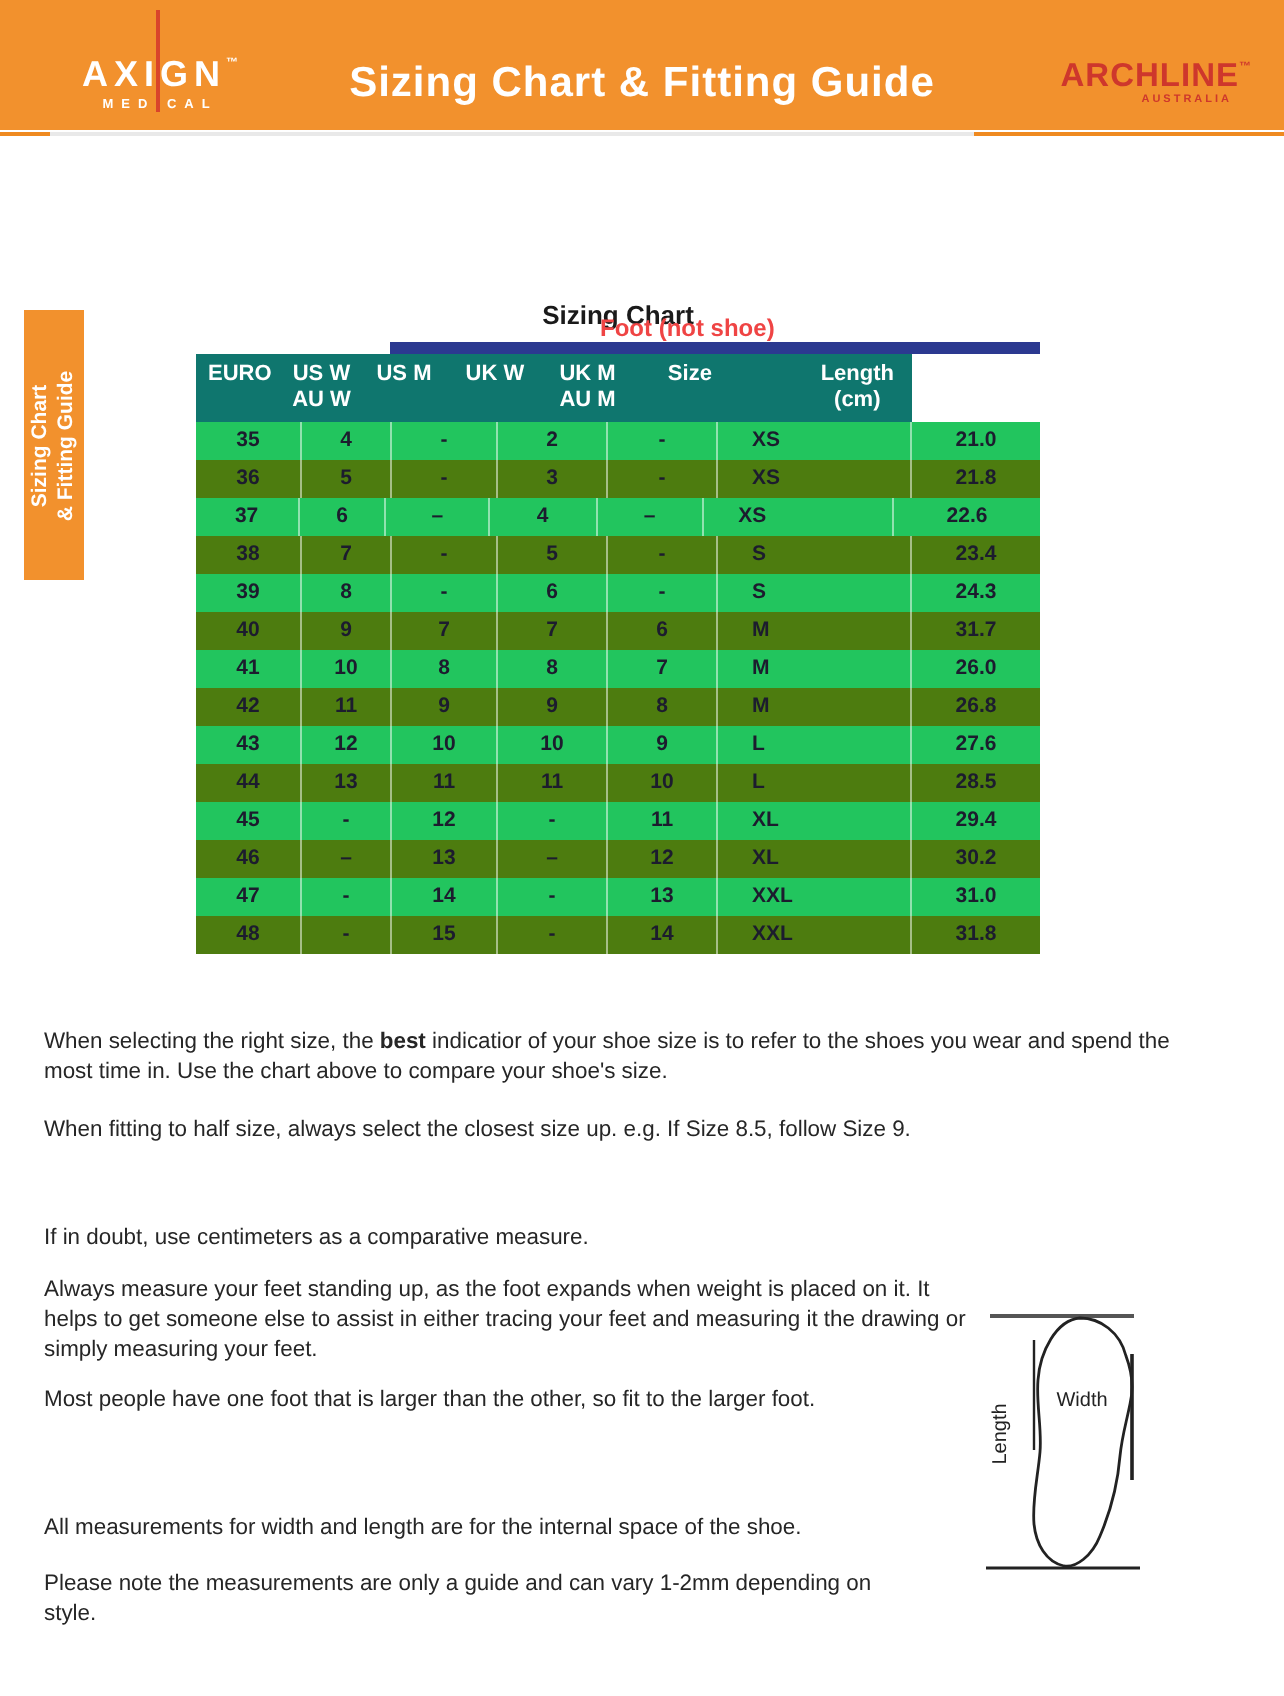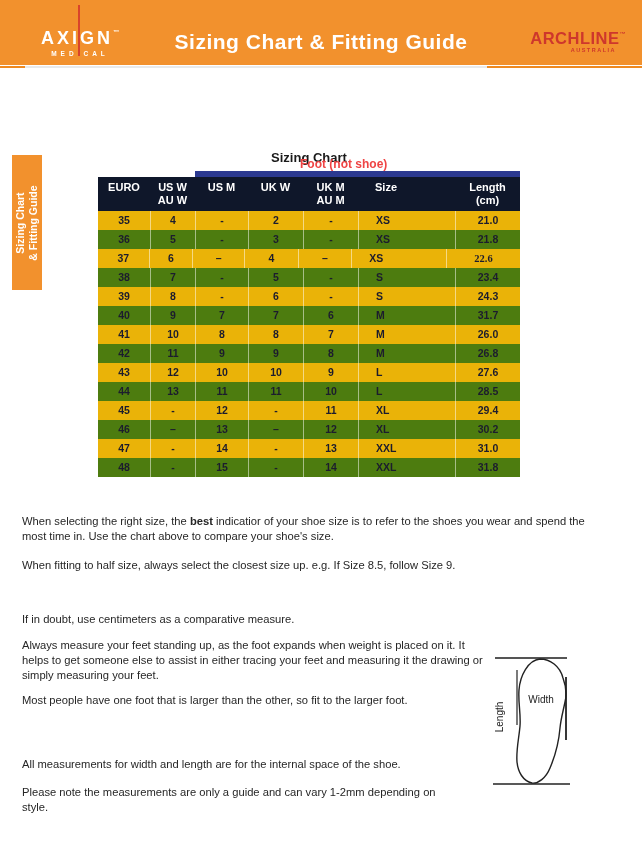--- a/index.html
+++ b/index.html
@@ -39,27 +39,27 @@
   }
 
   
   .chart-title { position:absolute; left:98px; top:150px; width:422px; text-align:center;
     font-size:13px; font-weight:bold; color:#1a1a1a; }
   .chart-note { position:absolute; left:300px; top:157px; width:210px; text-align:left;
     font-size:12px; font-weight:bold; color:#ef4444; }
 
   .sizing-table { position:absolute; left:98px; top:171px; width:422px; }
   .thead-raise { position:absolute; left:97px; top:0; width:325px; height:6px; background:#2B3990; }
-  .thead { position:absolute; left:0; top:6px; width:422px; height:34px; background:#0f172a;
+  .thead { position:absolute; left:0; top:6px; width:358px; height:34px; background:#0f766e;
     display:flex; color:#ffffff; }
   .thead .cell { padding-top:4px; font-size:11px; font-weight:bold; line-height:13px; text-align:center; }
   .thead .cell .sub { display:block; }
   .tbody { position:absolute; left:0; top:40px; width:422px; }
   .trow { display:flex; height:19px; }
-  .trow.steel { background:#eab308; }
+  .trow.steel { background:#22c55e; }
   .trow.lav   { background:#4d7c0f; }
   .trow .cell { font-size:10.5px; font-weight:bold; color:#1c1c2e; line-height:19px; text-align:center;
     border-left:1px solid rgba(255,255,255,0.5); }
   .trow .cell:first-child { border-left:none; }
   .cell.al { text-align:left; padding-left:17px; }
 
   
   .sec-heading { position:absolute; left:16px; width:590px; text-align:center;
     font-size:13px; font-weight:bold; color:#1a1a1a; }
   .para { position:absolute; left:22px; font-size:11.2px; line-height:15px; color:#262626; }
@@ -129,21 +129,21 @@
           <div class="cell al" style="width: 97px;">XS</div>
           <div class="cell" style="width: 65px;">21.8</div>
         </div>
         <div class="trow steel">
           <div class="cell" style="width: 52px;">37</div>
           <div class="cell" style="width: 45px;">6</div>
           <div class="cell" style="width: 53px;">–</div>
           <div class="cell" style="width: 55px;">4</div>
           <div class="cell" style="width: 55px;">–</div>
           <div class="cell al" style="width: 97px;">XS</div>
-          <div class="cell" style="width: 76px; font-family: Liberation Serif, serif;">22.6</div>
+          <div class="cell" style="width: 76px;">22.6</div>
         </div>
         <div class="trow lav">
           <div class="cell" style="width: 52px;">38</div>
           <div class="cell" style="width: 45px;">7</div>
           <div class="cell" style="width: 53px;">-</div>
           <div class="cell" style="width: 55px;">5</div>
           <div class="cell" style="width: 55px;">-</div>
           <div class="cell al" style="width: 97px;">S</div>
           <div class="cell" style="width: 65px;">23.4</div>
         </div>

